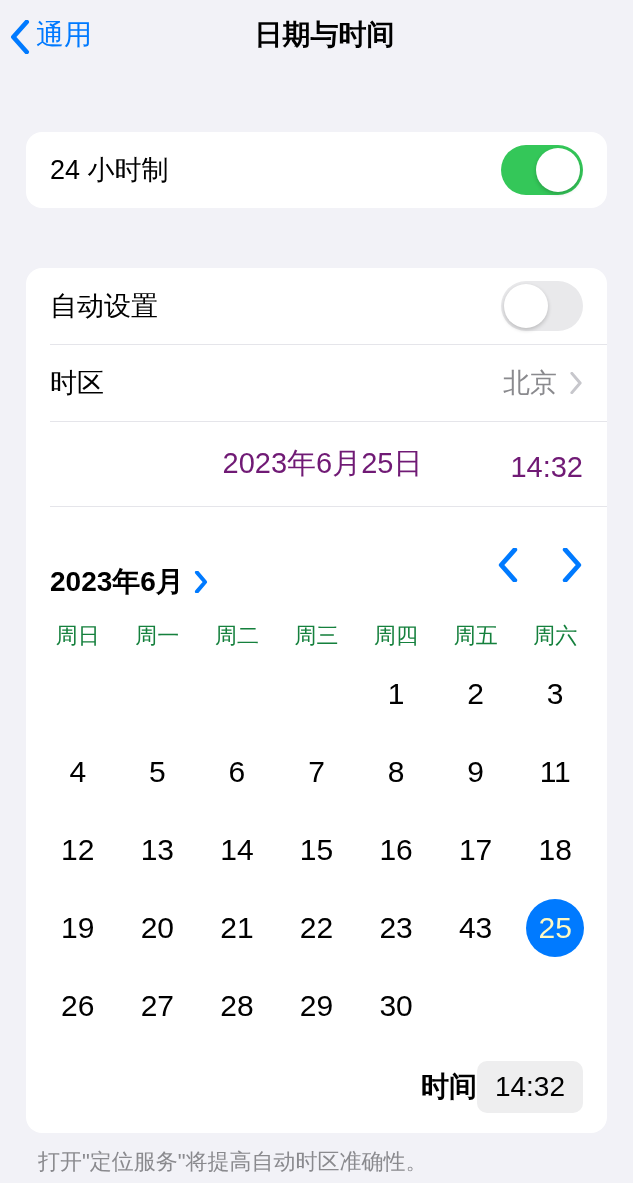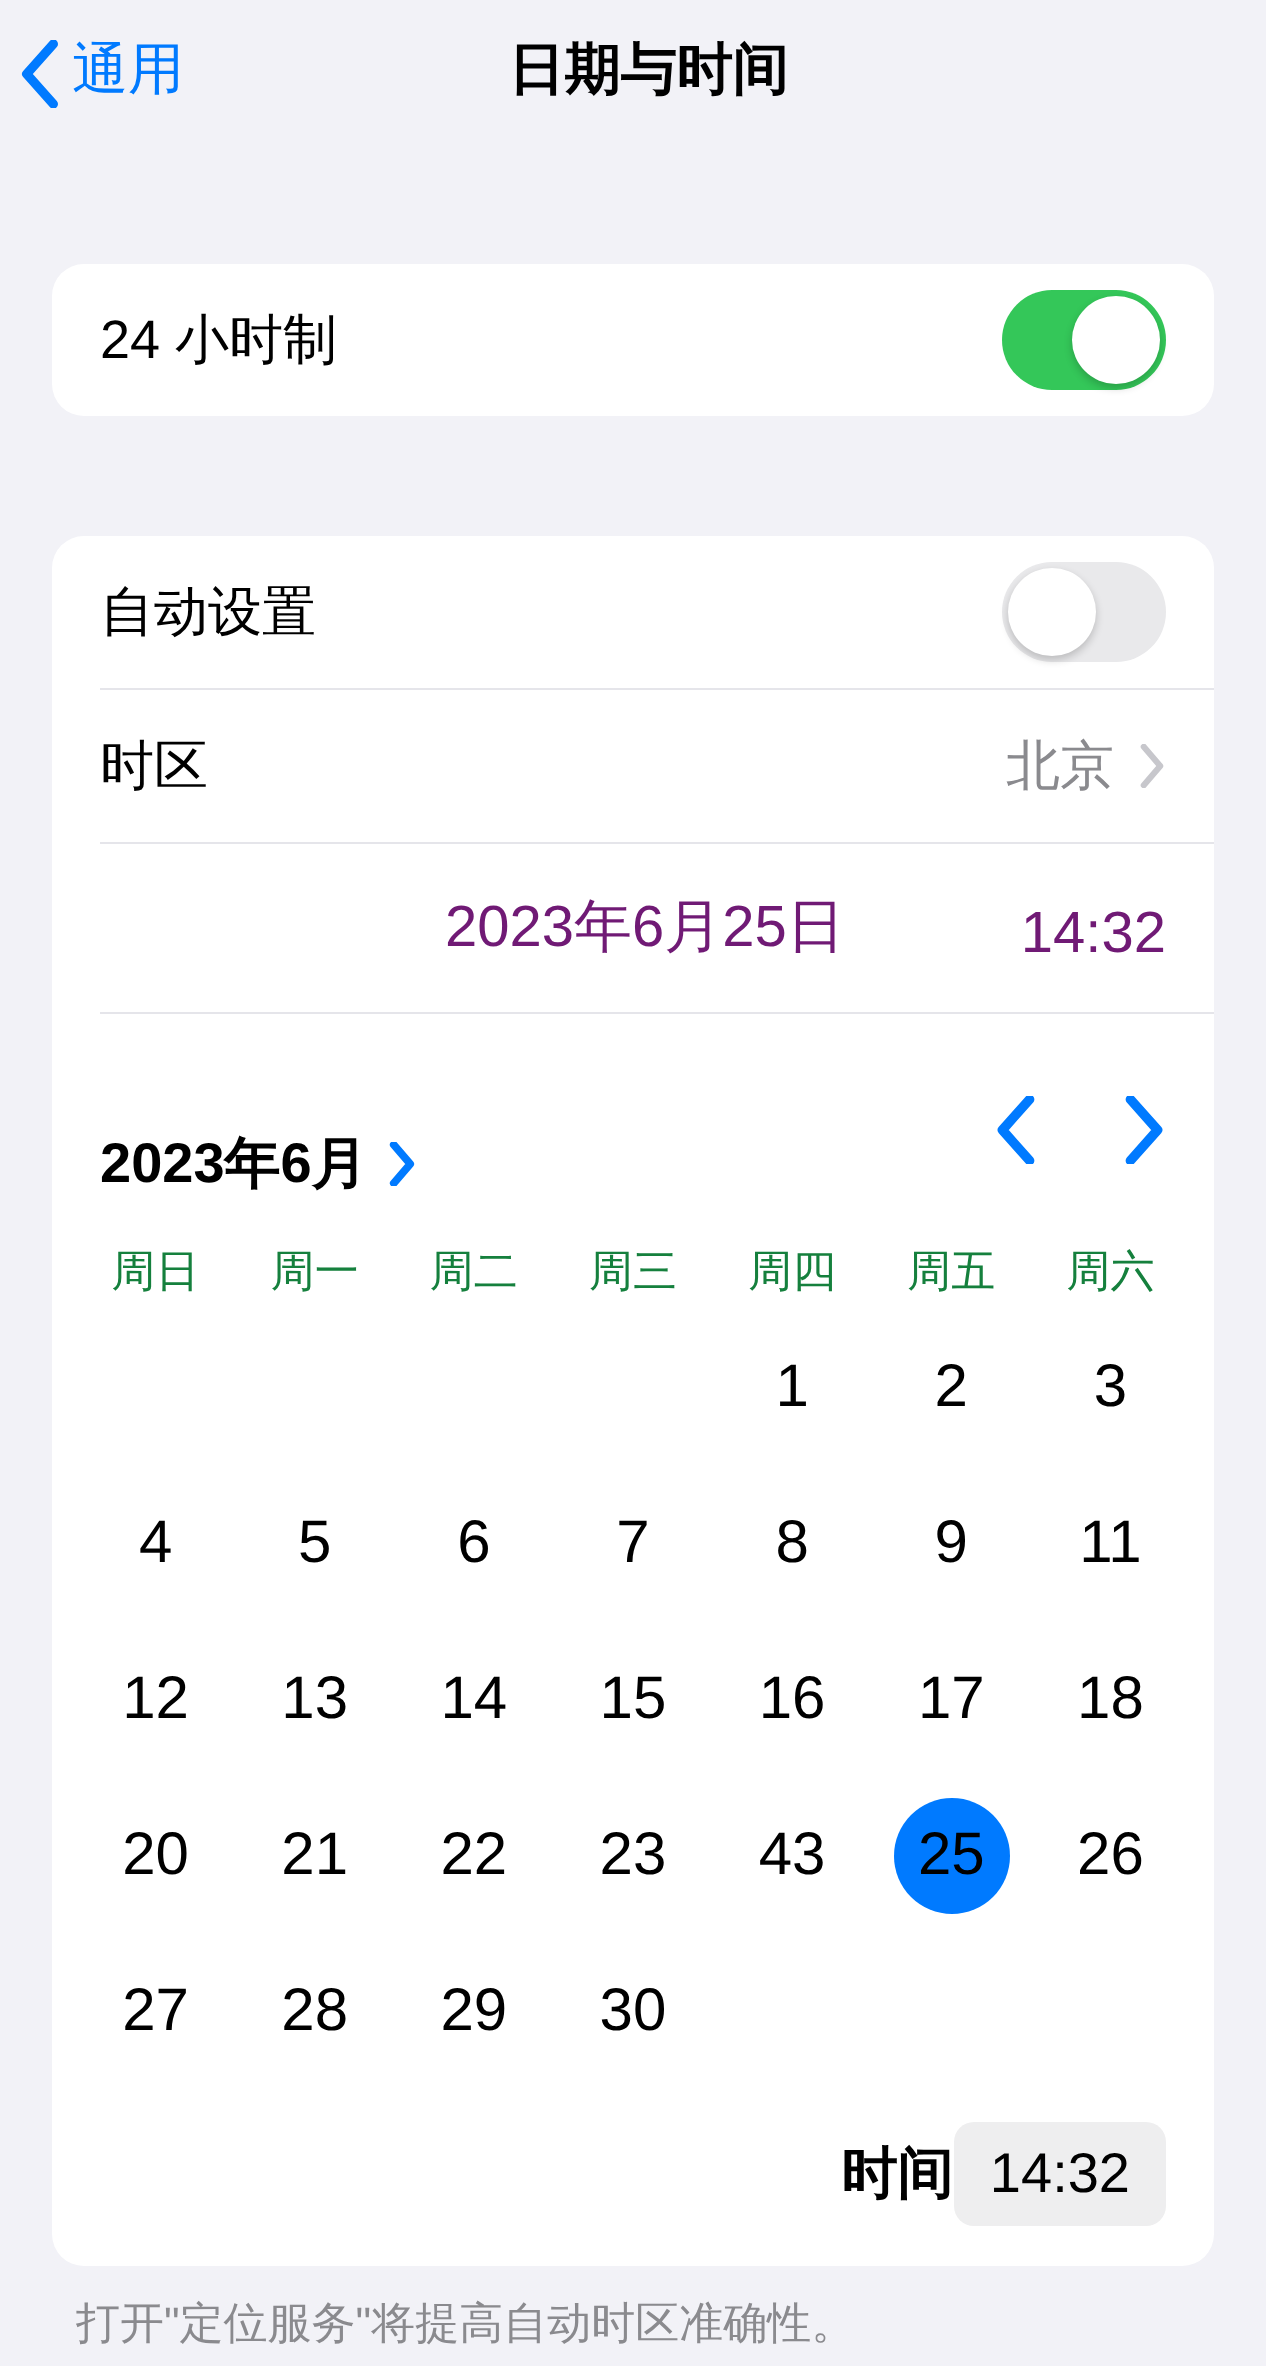--- a/index.html
+++ b/index.html
@@ -155,21 +155,21 @@
       width: 58px;
       height: 58px;
       display: flex;
       align-items: center;
       justify-content: center;
       font-size: 30px;
       border-radius: 50%;
     }
     .cal-num.selected {
       background: #007aff;
-      color: #000000;
+      color: #fef9c3;
       font-weight: 500;
     }
     .time-row {
       display: flex;
       align-items: center;
       padding: 8px 24px 20px 24px;
     }
     .time-label {
       font-size: 28px;
       font-weight: 600;
@@ -307,20 +307,23 @@
       <div class="cal-cell">
         <div class="cal-num">16</div>
       </div>
       <div class="cal-cell">
         <div class="cal-num">17</div>
       </div>
       <div class="cal-cell">
         <div class="cal-num">18</div>
       </div>
       <div class="cal-cell">
+        <div class="cal-num">19</div>
+      </div>
+      <div class="cal-cell">
         <div class="cal-num">20</div>
       </div>
       <div class="cal-cell">
         <div class="cal-num">21</div>
       </div>
       <div class="cal-cell">
         <div class="cal-num">22</div>
       </div>
       <div class="cal-cell">
         <div class="cal-num">23</div>

